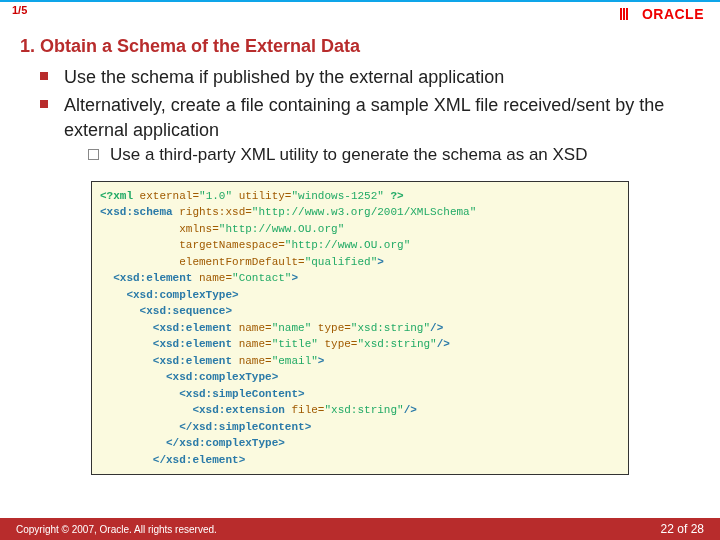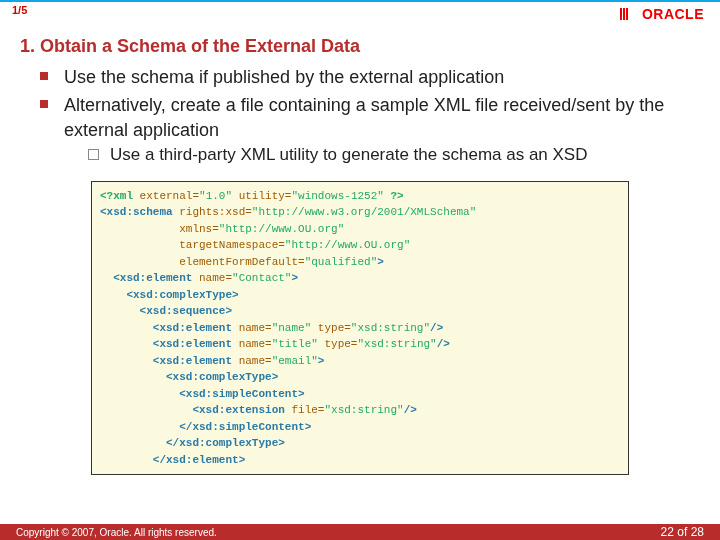--- a/index.html
+++ b/index.html
@@ -118,21 +118,21 @@
   }
   .code-box .t-pi   { color: #2a6; font-weight: bold; }
   .code-box .t-tag  { color: #2a7aa8; font-weight: bold; }
   .code-box .t-attr { color: #a05a00; }
   .code-box .t-val  { color: #2a6; }
   .footer {
     position: absolute;
     bottom: 0;
     left: 0;
     right: 0;
-    height: 16px;
+    height: 22px;
     background: #b82c2c;
     color: #fff;
     font-size: 10px;
     display: flex;
     align-items: center;
     justify-content: space-between;
     padding: 0 16px;
   }
   .footer .pg {
     font-size: 12px;

